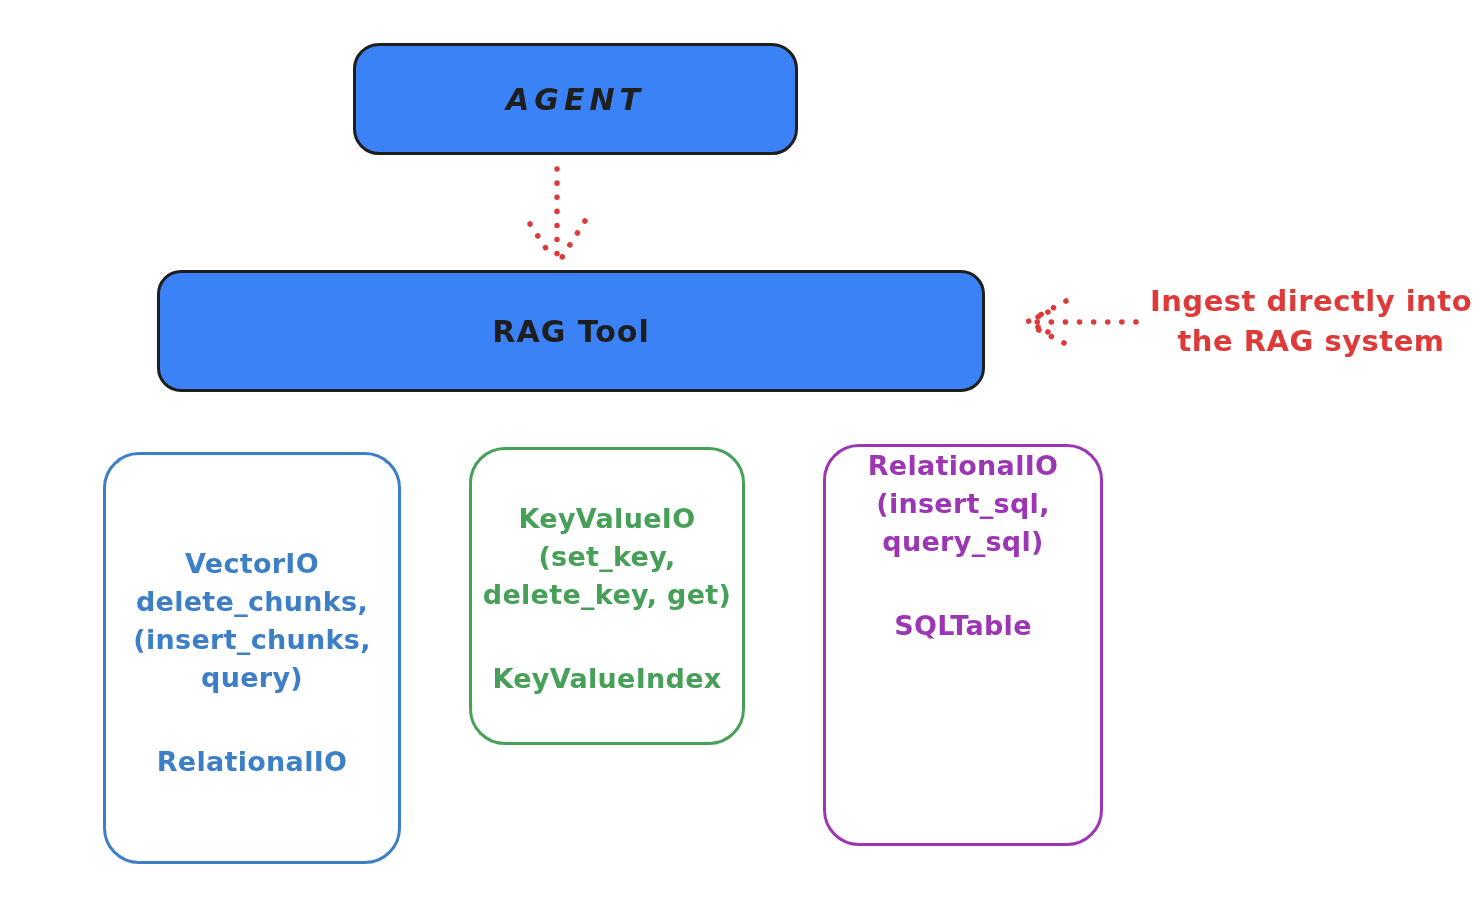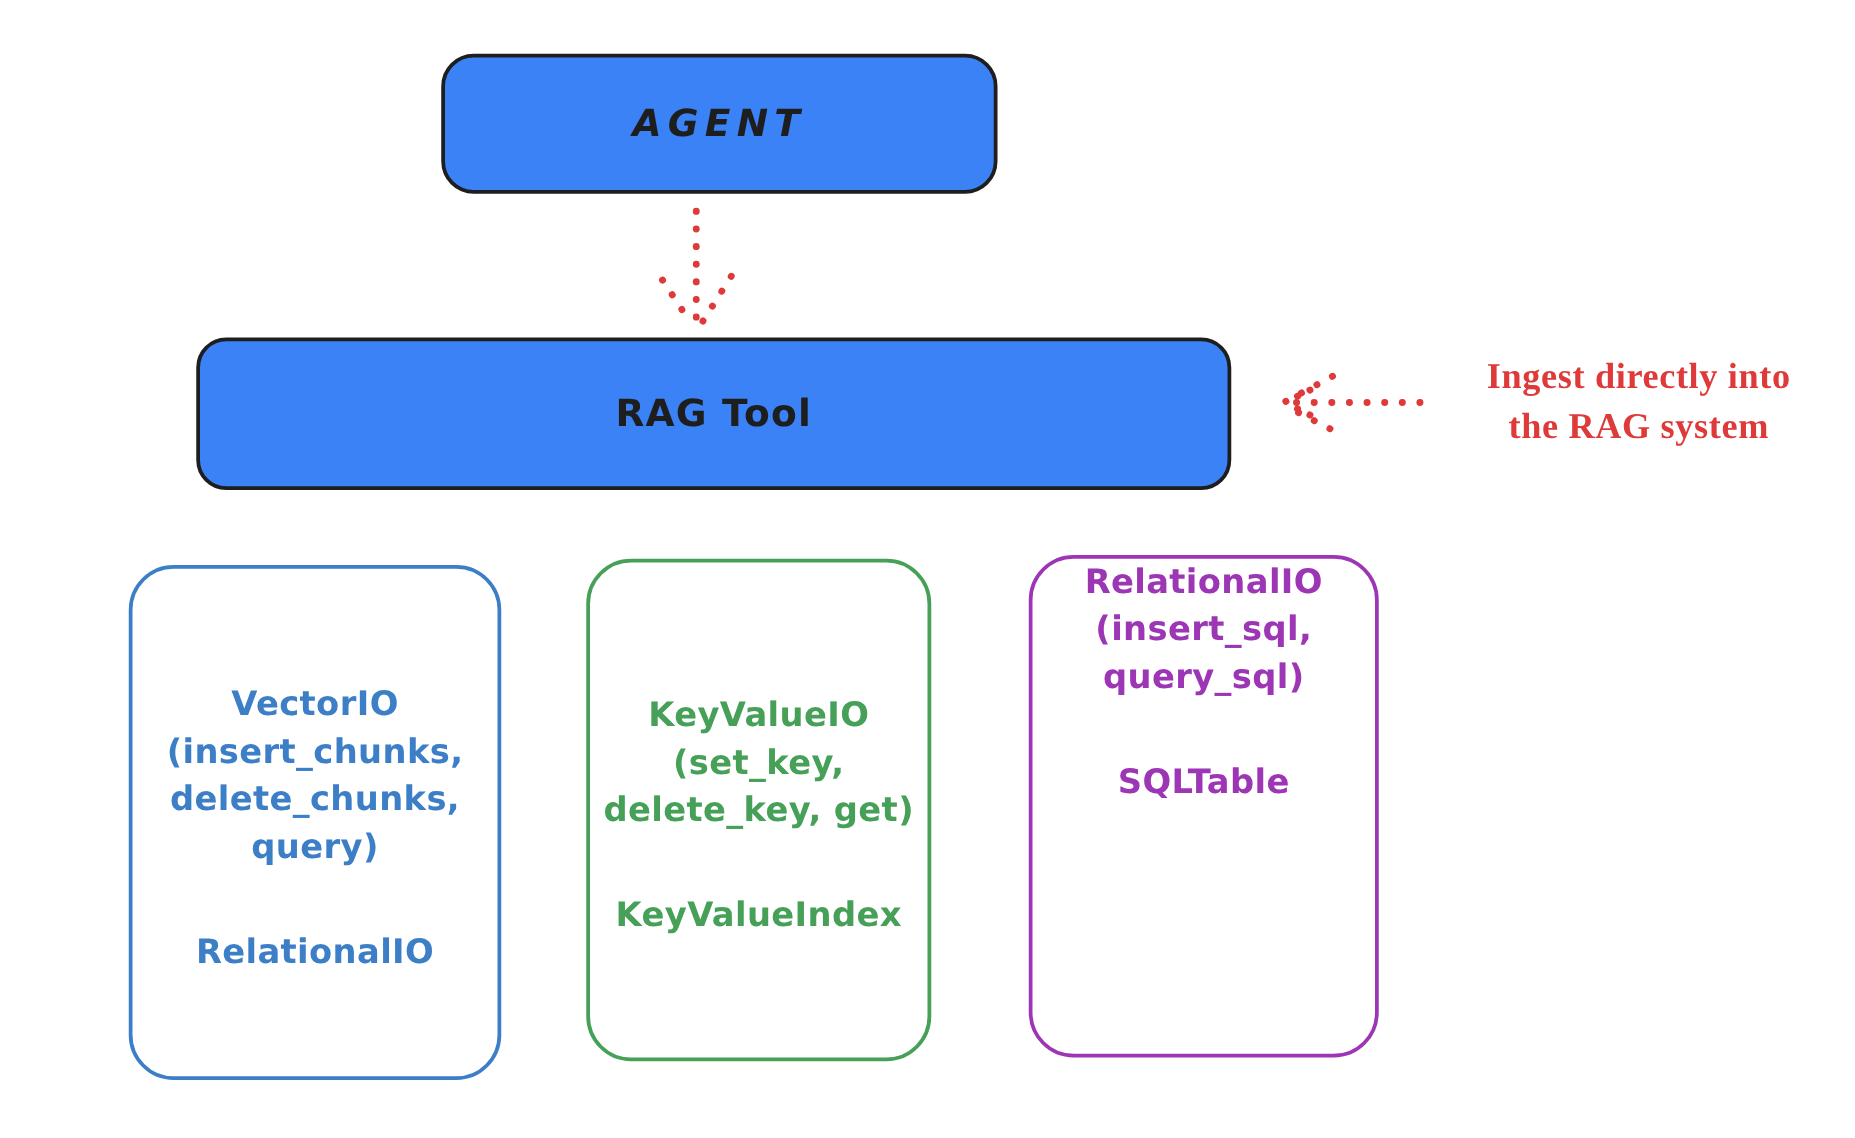--- a/index.html
+++ b/index.html
@@ -54,21 +54,20 @@
   #ingest-note {
     position: absolute;
     left: 1138px; top: 281px;
     width: 346px;
     text-align: center;
     color: #df3a3a;
     font-size: 29px;
     font-weight: 700;
     line-height: 40px;
     letter-spacing: 0.5px;
-    font-family: Liberation Serif, serif;
   }
   
   .backend {
     position: absolute;
     box-sizing: border-box;
     background: #ffffff;
     border-radius: 36px;
     display: flex;
     flex-direction: column;
     align-items: center;
@@ -81,24 +80,24 @@
   }
   #vectorio-box {
     left: 70px; top: 452px;
     width: 298px; height: 412px;
     border: 3.5px solid #3d7fc7;
     color: #3d7fc7;
     padding-top: 90px;
   }
   #keyvalueio-box {
     left: 436px; top: 447px;
-    width: 276px; height: 402px;
+    width: 276px; height: 298px;
     border: 3.5px solid #46a058;
     color: #46a058;
-    padding-top: 104px;
+    padding-top: 50px;
   }
   #relationalio-box {
     left: 790px; top: 444px;
     width: 280px; height: 402px;
     border: 3.5px solid #9c36b5;
     color: #9c36b5;
   }
   .backend .gap { height: 46px; }
   
   #arrows {
@@ -121,22 +120,22 @@
     <span class="label">RAG Tool</span>
   </div>
 
   <div id="ingest-note">
     <div>Ingest directly into</div>
     <div>the RAG system</div>
   </div>
 
   <div class="backend" id="vectorio-box">
     <div>VectorIO</div>
+    <div>delete_chunks,</div>
     <div>(insert_chunks,</div>
-    <div>delete_chunks,</div>
     <div>query)</div>
     <div class="gap"></div>
     <div>RelationalIO</div>
   </div>
 
   <div class="backend" id="keyvalueio-box">
     <div>KeyValueIO</div>
     <div>(set_key,</div>
     <div>delete_key, get)</div>
     <div class="gap"></div>

